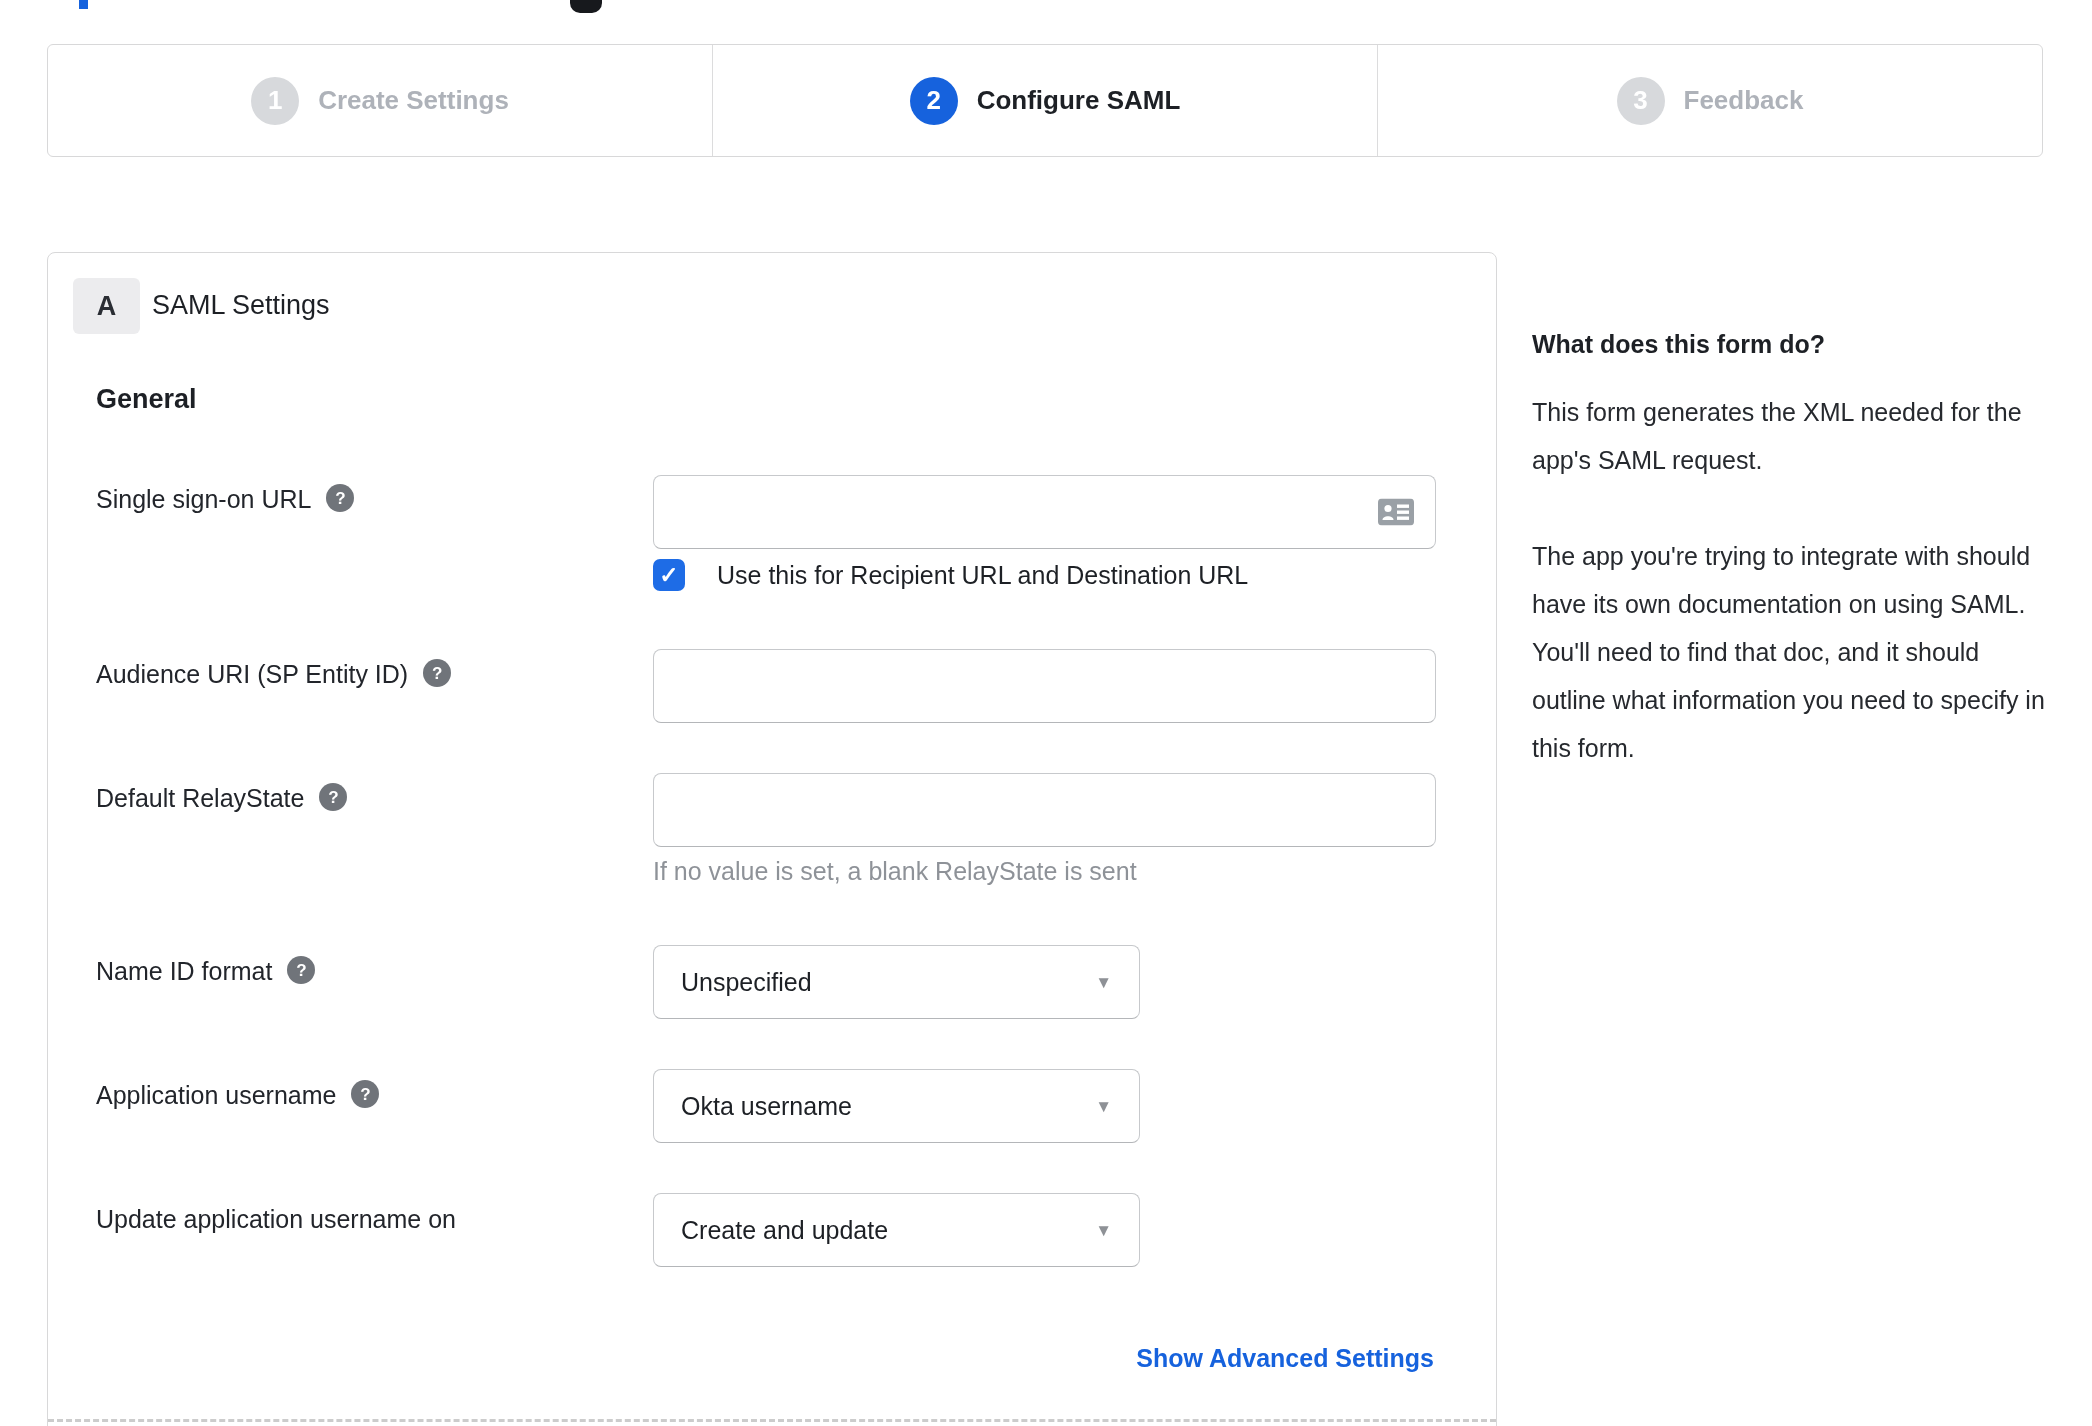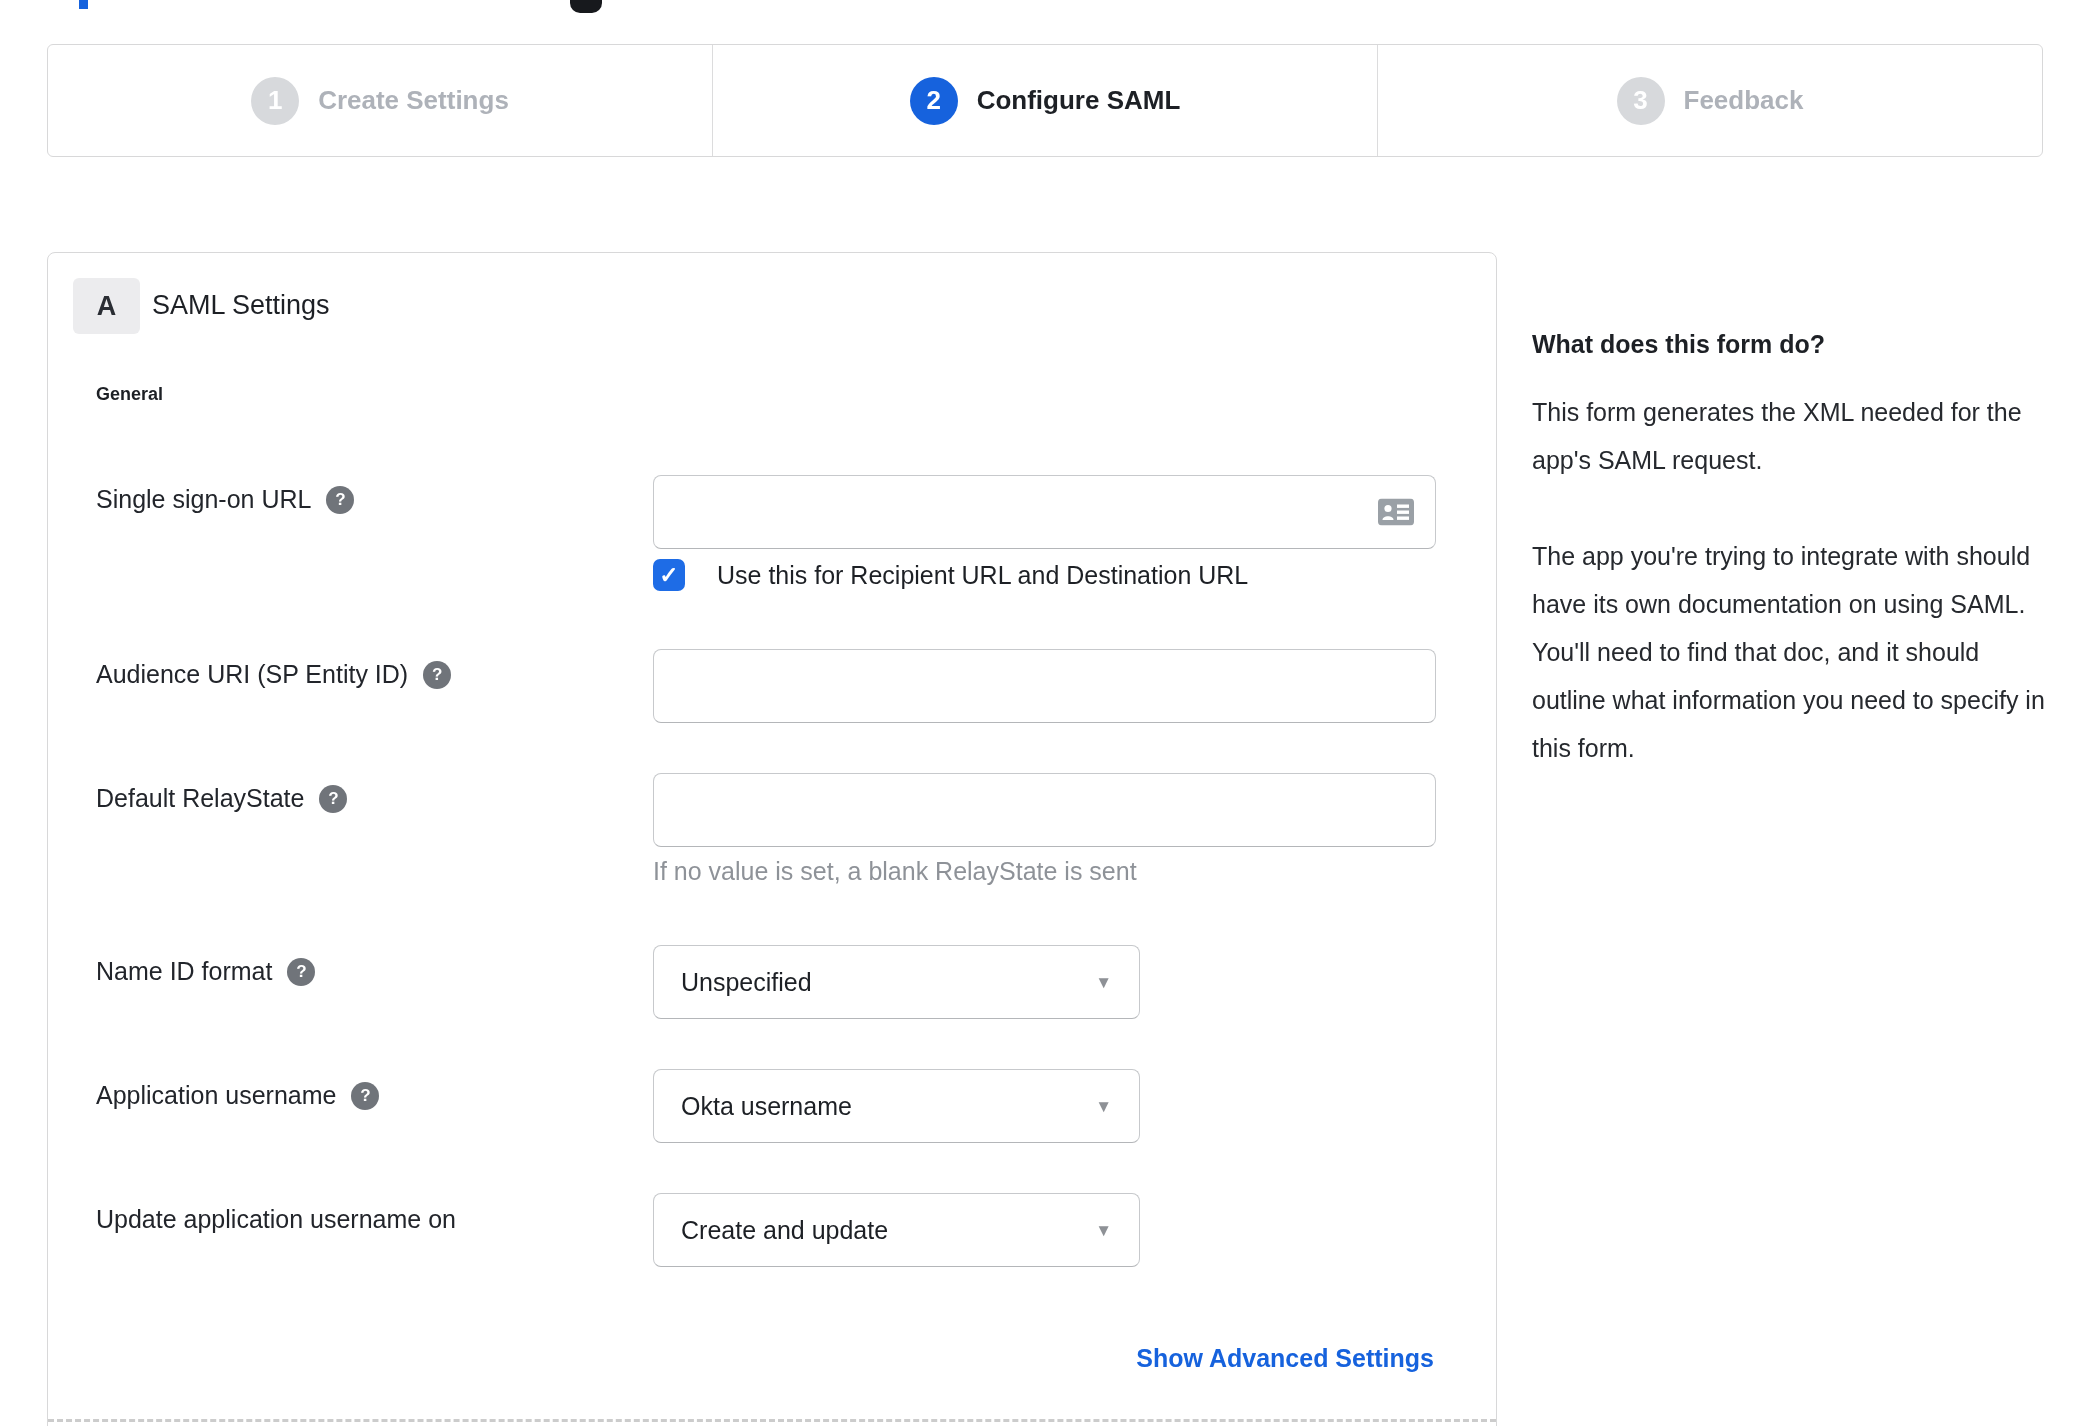--- a/index.html
+++ b/index.html
@@ -40,24 +40,24 @@
     background:#fff;border:1px solid #d8d8d9;border-radius:8px 8px 0 0;
     box-sizing:border-box;
   }
   .badge-a{
     position:absolute;left:25px;top:25px;width:67px;height:56px;
     background:#ececee;border-radius:6px;
     display:flex;align-items:center;justify-content:center;
     font-size:27px;font-weight:700;color:#2a2d33;
   }
   .panel-title{position:absolute;left:104px;top:37px;font-size:27px;font-weight:400;color:#1d2025;}
-  .group-heading{position:absolute;left:48px;top:131px;font-size:18px;font-weight:700;color:#1d2025;}
+  .group-heading{position:absolute;left:48px;top:131px;font-size:27px;font-weight:700;color:#1d2025;}
 
   .f-label{
-    position:absolute;left:48px;display:flex;align-items:center;gap:15px;
+    position:absolute;left:48px;display:flex;align-items:flex-start;gap:15px;
     font-size:25px;color:#22252b;line-height:31px;
   }
   .help-icon{
     width:28px;height:28px;border-radius:50%;background:#70747a;flex:0 0 auto;
     display:flex;align-items:center;justify-content:center;
     color:#fff;font-size:17px;font-weight:700;cursor:pointer;
   }
 
   .text-input{
     position:absolute;left:605px;width:783px;height:74px;box-sizing:border-box;

